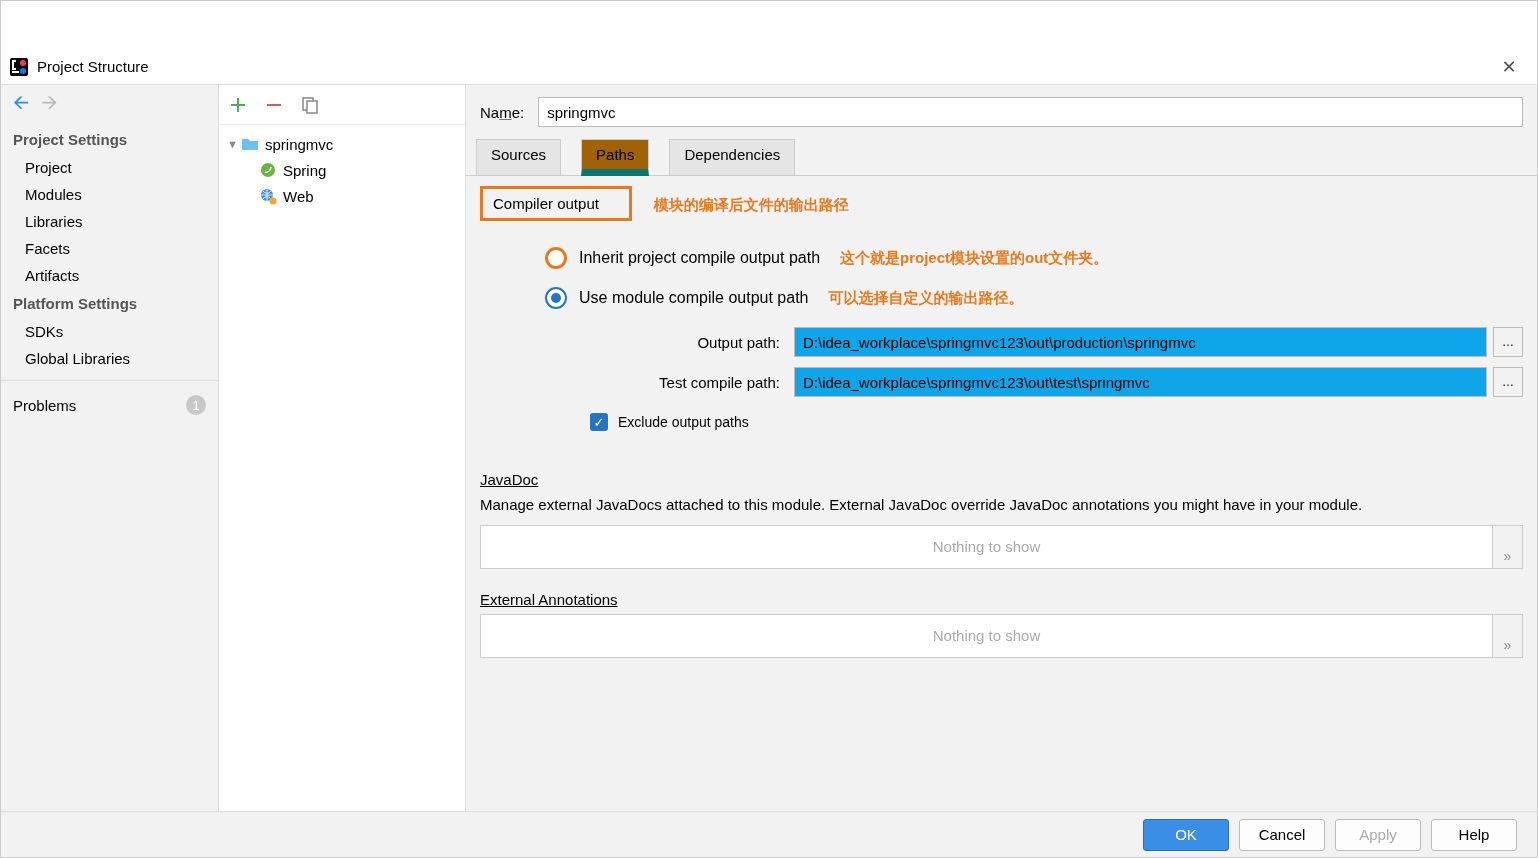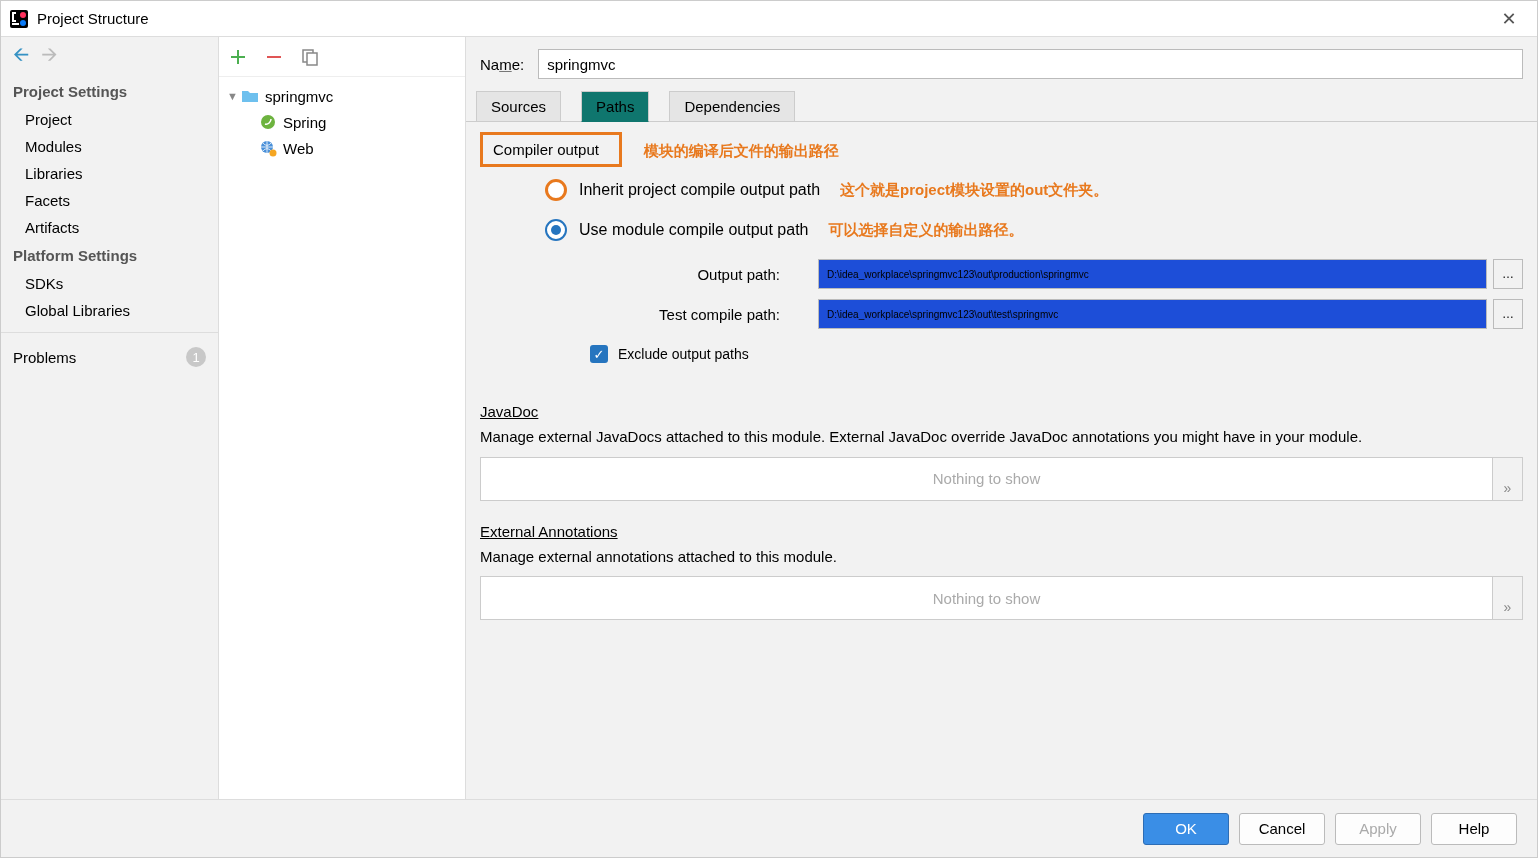--- a/index.html
+++ b/index.html
@@ -1,18 +1,18 @@
 <!DOCTYPE html>
 <html><head>
 <meta charset="utf-8">
 <style>
 * { box-sizing: border-box; margin: 0; padding: 0; }
 body { font-family: "Segoe UI", Tahoma, sans-serif; font-size: 14px; color: #000; background: #fff; overflow: hidden; }
 .window { width: 1538px; height: 858px; display: flex; flex-direction: column; border: 1px solid #ccc; }
-.titlebar { height: 36px; display: flex; align-items: center; padding: 0 8px; border-bottom: 1px solid #ddd; background: #fff; }
+.titlebar { height: 36px; display: flex; align-items: center; padding: 0 8px; border-bottom: 1px solid #ddd; background: #fff; margin-top: 48px; }
 .titlebar .app-icon { width: 20px; height: 20px; margin-right: 8px; }
 .titlebar .title { flex: 1; font-size: 15px; }
 .titlebar .close { width: 40px; text-align: center; font-size: 18px; color: #555; cursor: pointer; }
 .body { flex: 1; display: flex; min-height: 0; }
 .sidebar { width: 218px; background: #f2f2f2; border-right: 1px solid #ddd; display: flex; flex-direction: column; }
 .nav-arrows { height: 40px; display: flex; align-items: center; padding: 0 12px; gap: 12px; }
 .arrow { font-size: 20px; color: #bbb; }
 .arrow.active { color: #3592c4; }
 .side-heading { font-weight: bold; color: #555; padding: 6px 12px; font-size: 15px; }
 .side-item { padding: 5px 12px 5px 24px; font-size: 15px; cursor: pointer; }
@@ -26,45 +26,45 @@
 .tree-row { display: flex; align-items: center; padding: 4px 8px; font-size: 15px; cursor: pointer; }
 .tree-row .caret { width: 14px; color: #888; font-size: 11px; }
 .tree-row .ticon { width: 18px; height: 18px; margin-right: 6px; }
 .tree-row.indent1 { padding-left: 40px; }
 .main { flex: 1; background: #f2f2f2; display: flex; flex-direction: column; min-width: 0; }
 .name-row { display: flex; align-items: center; padding: 12px 14px; gap: 14px; }
 .name-row label { font-size: 15px; }
 .name-row input { flex: 1; height: 30px; padding: 0 8px; border: 1px solid #bbb; font-size: 15px; background: #fff; }
 .tabs { display: flex; gap: 20px; padding: 0 10px; }
 .tab { padding: 6px 14px; background: #e5e5e5; border: 1px solid #ccc; border-bottom: none; font-size: 15px; cursor: pointer; }
-.tab.active { background: #0f766e; border-bottom: 1px solid #0f766e; position: relative; z-index: 2; }
+.tab.active { background: #a16207; border-bottom: 7px solid #0f766e; position: relative; z-index: 2; }
 .tab-body { flex: 1; border-top: 1px solid #ccc; padding: 10px 14px 0 14px; overflow-y: auto; margin-top: -1px; min-height: 0; }
-.section-title { display: inline-block; border: 3px solid #e8791e; padding: 6px 20px 6px 10px; font-size: 15px; margin-bottom: 2px; }
+.section-title { display: inline-block; border: 3px solid #e8791e; padding: 6px 30px 6px 10px; font-size: 15px; margin-bottom: 16px; }
 .anno-right { color: #e8791e; font-weight: bold; font-size: 15px; margin-left: 18px; vertical-align: middle; }
 .radio-block { padding: 10px 0 14px 40px; }
 .radio-row { display: flex; align-items: center; margin-bottom: 18px; padding-left: 25px; }
 .radio { width: 22px; height: 22px; border-radius: 50%; border: 2px solid #aaa; margin-right: 12px; display: inline-flex; align-items: center; justify-content: center; background: #fff; }
 .radio.outlined { border: 3px solid #e8791e; }
 .radio.selected { border: 2px solid #2675bf; }
 .radio.selected .dot { width: 10px; height: 10px; background: #2675bf; border-radius: 50%; }
 .radio-label { font-size: 16px; }
 .anno-inline { color: #e8791e; font-weight: bold; font-size: 15px; margin-left: 20px; }
 .path-row { display: flex; align-items: center; margin: 10px 0 10px 60px; }
 .path-label { width: 200px; text-align: right; margin-right: 14px; font-size: 15px; }
-.path-input { flex: 1; height: 30px; border: 1px solid #bbb; padding: 0 8px; font-size: 10px; background: #1d4ed8; margin-left: 24px; }
+.path-input { flex: 1; height: 30px; border: 1px solid #bbb; padding: 0 8px; font-size: 15px; background: #0ea5e9; }
 .browse-btn { width: 30px; height: 30px; margin-left: 6px; border: 1px solid #bbb; background: #f2f2f2; font-size: 12px; cursor: pointer; }
 .check-row { display: flex; align-items: center; margin: 16px 0 18px 70px; }
 .checkbox { width: 18px; height: 18px; background: #2675bf; border-radius: 3px; margin-right: 10px; display: inline-flex; align-items: center; justify-content: center; color: #fff; font-size: 13px; }
 .group { margin-top: 8px; }
 .group-title { font-size: 15px; margin-bottom: 6px; text-decoration: underline; }
 .group-desc { font-size: 15px; margin-bottom: 8px; line-height: 1.5; }
 .placeholder-box { display: flex; }
 .placeholder-area { flex: 1; height: 44px; background: #fff; border: 1px solid #ccc; display: flex; align-items: center; justify-content: center; color: #aaa; font-size: 15px; }
 .placeholder-side { width: 30px; border: 1px solid #ccc; border-left: none; display: flex; align-items: flex-end; justify-content: center; background: #f2f2f2; font-size: 14px; color: #888; padding-bottom: 4px; }
-.footer { height: 58px; border-top: 1px solid #ddd; background: #f2f2f2; display: flex; align-items: center; justify-content: flex-end; padding: 0 20px; gap: 10px; }
+.footer { height: 46px; border-top: 1px solid #ddd; background: #f2f2f2; display: flex; align-items: center; justify-content: flex-end; padding: 0 20px; gap: 10px; }
 .btn { min-width: 86px; height: 32px; border: 1px solid #bbb; background: #fdfdfd; border-radius: 3px; font-size: 15px; cursor: pointer; }
 .btn.primary { background: #3a8ee6; color: #fff; border-color: #2d6db5; }
 .btn:disabled { color: #aaa; }
 .underline-m { text-decoration: underline; text-decoration-color: #777; }
 </style>
 </head>
 <body>
 
 <div class="window">
   <div class="titlebar">
@@ -188,21 +188,20 @@
           <div class="group-title">JavaDoc</div>
           <div class="group-desc">Manage external JavaDocs attached to this module. External JavaDoc override JavaDoc annotations you might have in your module.</div>
           <div class="placeholder-box">
             <div class="placeholder-area">Nothing to show</div>
             <div class="placeholder-side">»</div>
           </div>
         </div>
 
         <div class="group" style="margin-top:22px;">
           <div class="group-title">External Annotations</div>
-          <div class="group-desc">Manage external annotations attached to this module.</div>
           <div class="placeholder-box">
             <div class="placeholder-area">Nothing to show</div>
             <div class="placeholder-side">»</div>
           </div>
         </div>
       </div>
     </div>
   </div>
 
   <div class="footer">

